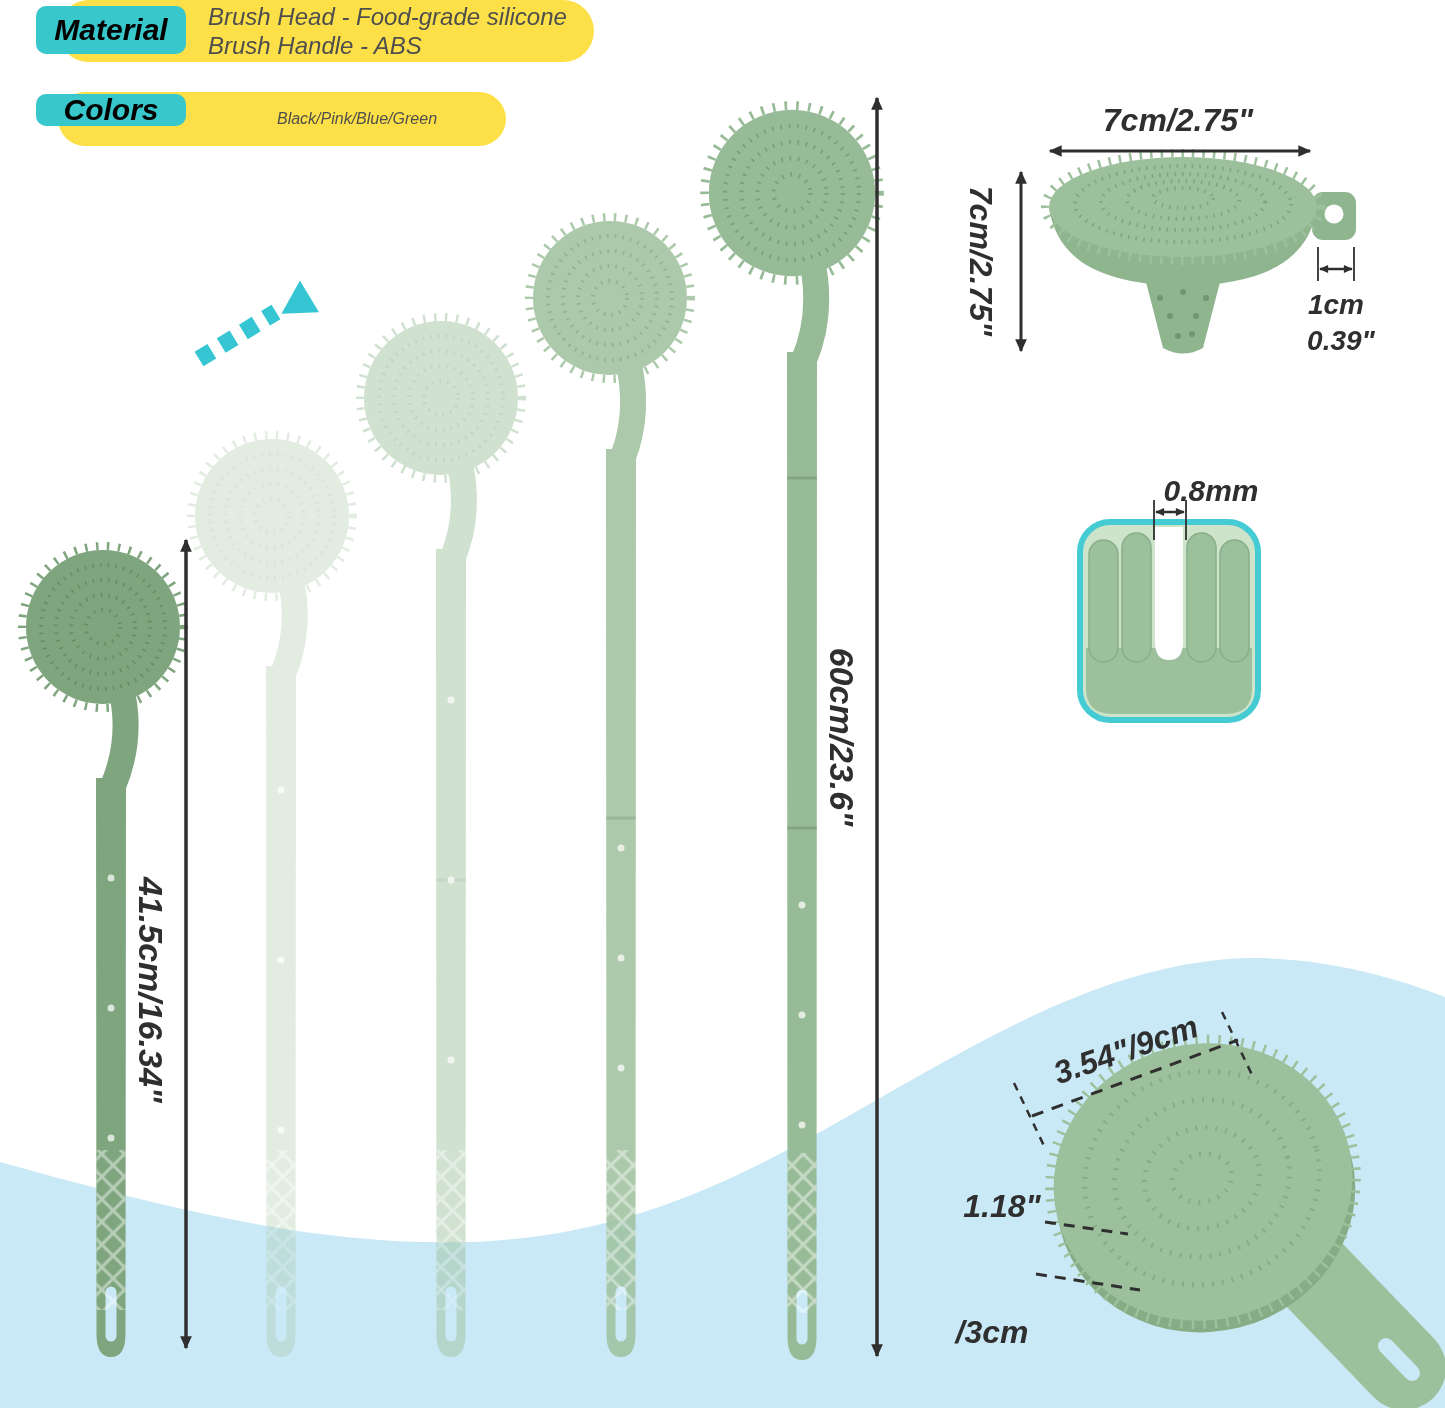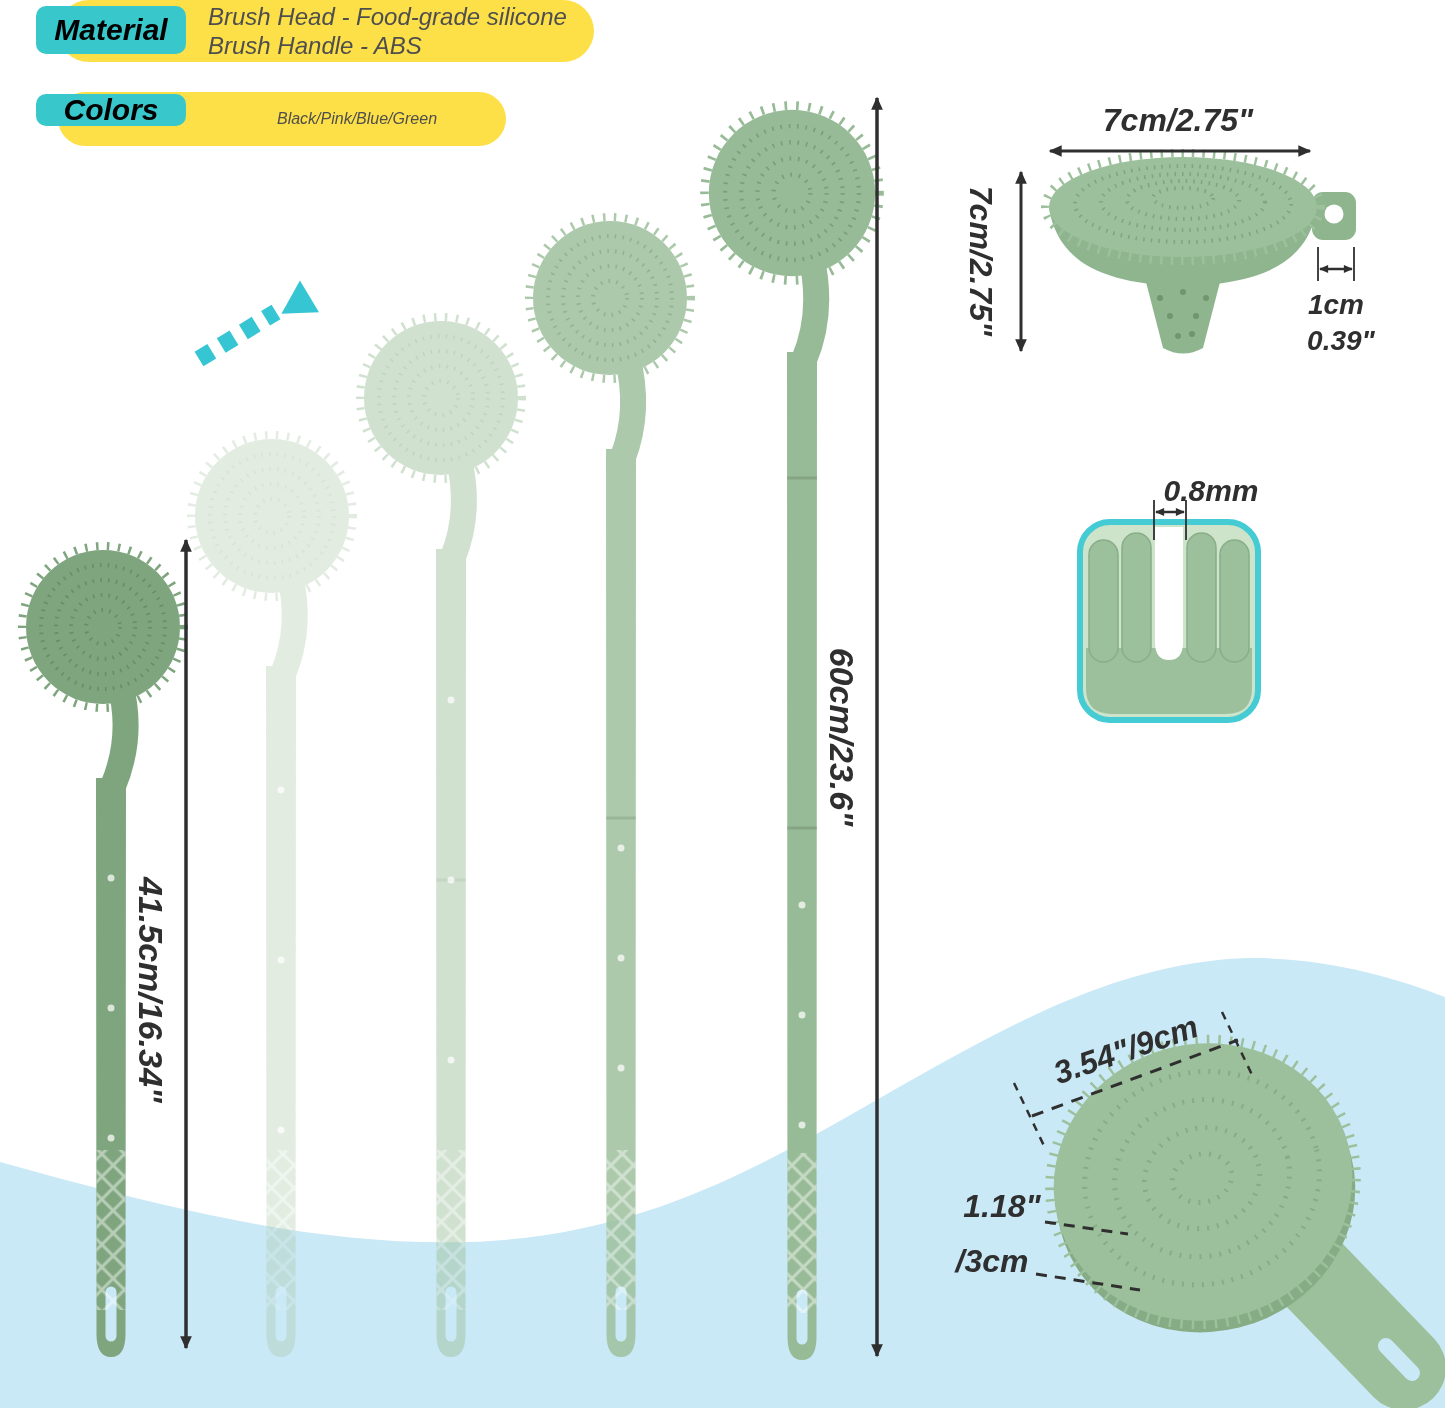--- a/index.html
+++ b/index.html
@@ -217,16 +217,16 @@
 
     <div class="dim fs34 rot90" style="left:150px;top:990px;">41.5cm/16.34"</div>
     <div class="dim fs34 rot90" style="left:841px;top:737px;">60cm/23.6"</div>
     <div class="dim fs32" style="left:1178px;top:120px;">7cm/2.75"</div>
     <div class="dim fs32 rot90" style="left:980px;top:261px;">7cm/2.75"</div>
     <div class="dim fs28" style="left:1336px;top:305px;">1cm</div>
     <div class="dim fs28" style="left:1341px;top:341px;">0.39"</div>
     <div class="dim fs30" style="left:1171px;top:491px;margin-left:40px;">0.8mm</div>
     <div class="dim fs32 rotm19" style="left:1126px;top:1050px;">3.54"/9cm</div>
     <div class="dim fs32" style="left:1002px;top:1206px;">1.18"</div>
-    <div class="dim fs32" style="left:992px;top:1261px;font-style:italic;">/3cm</div>
+    <div class="dim fs32" style="left:992px;top:1332px;font-style:italic;">/3cm</div>
   </div>
 
 </div>
 
 </body></html>

